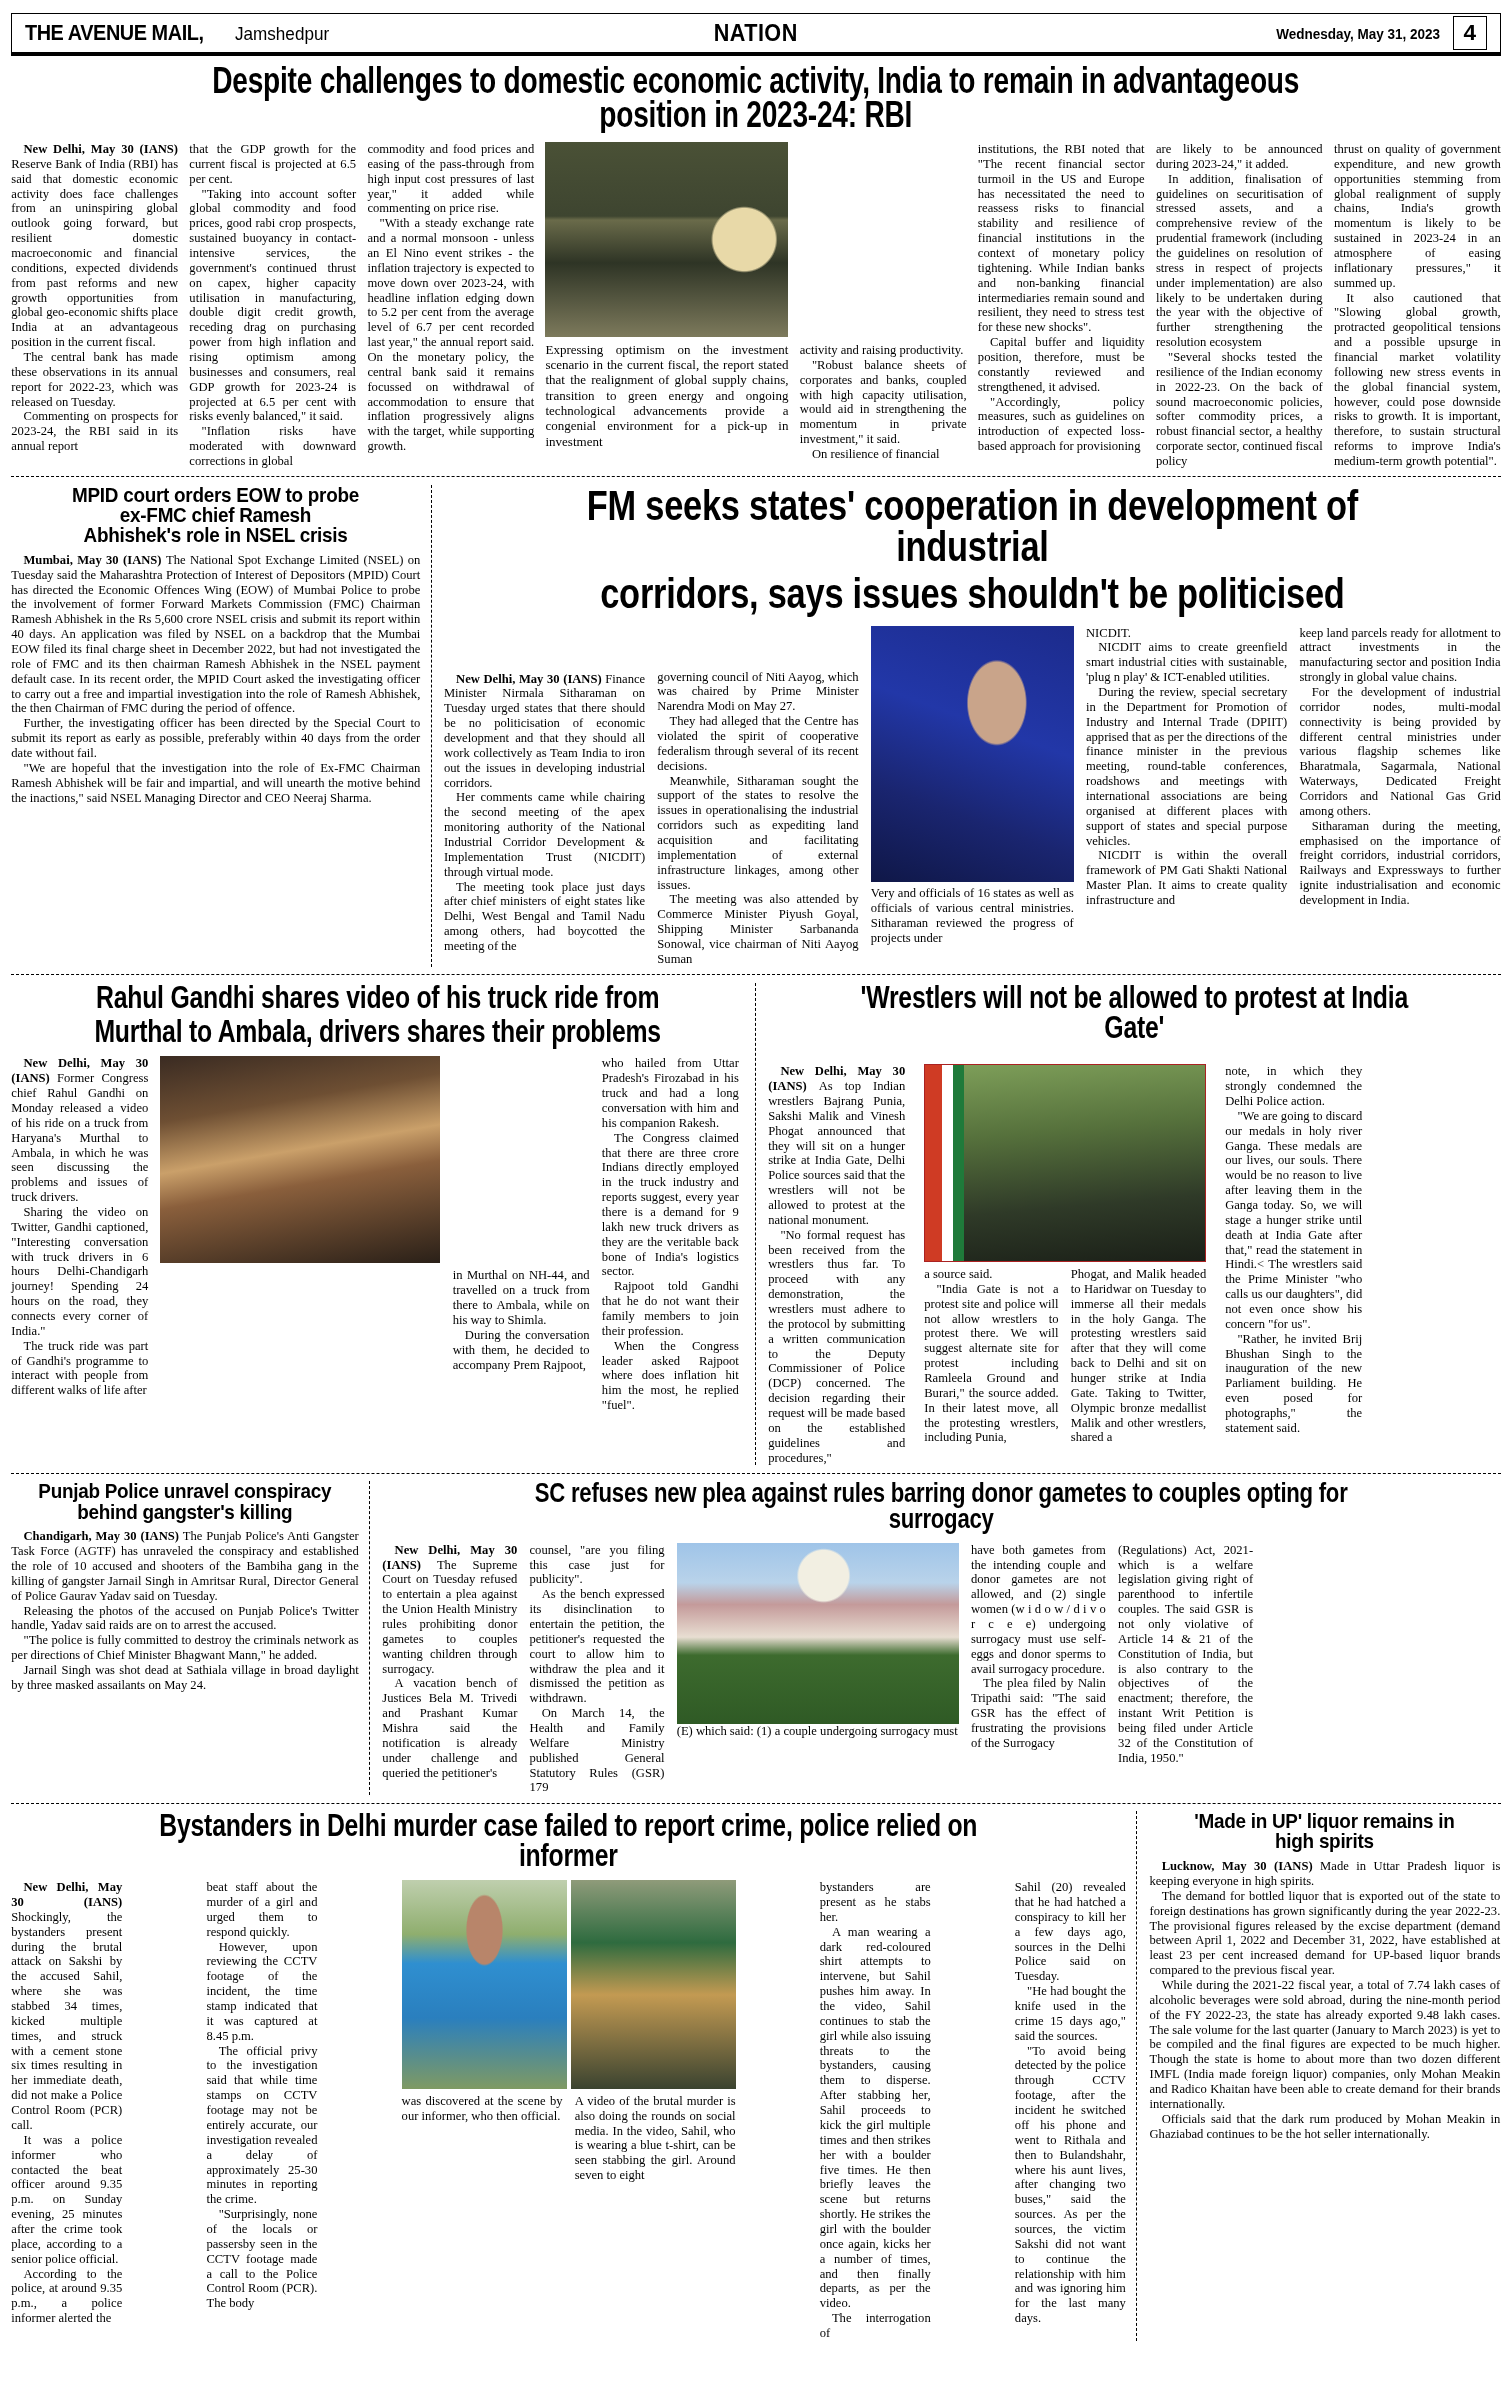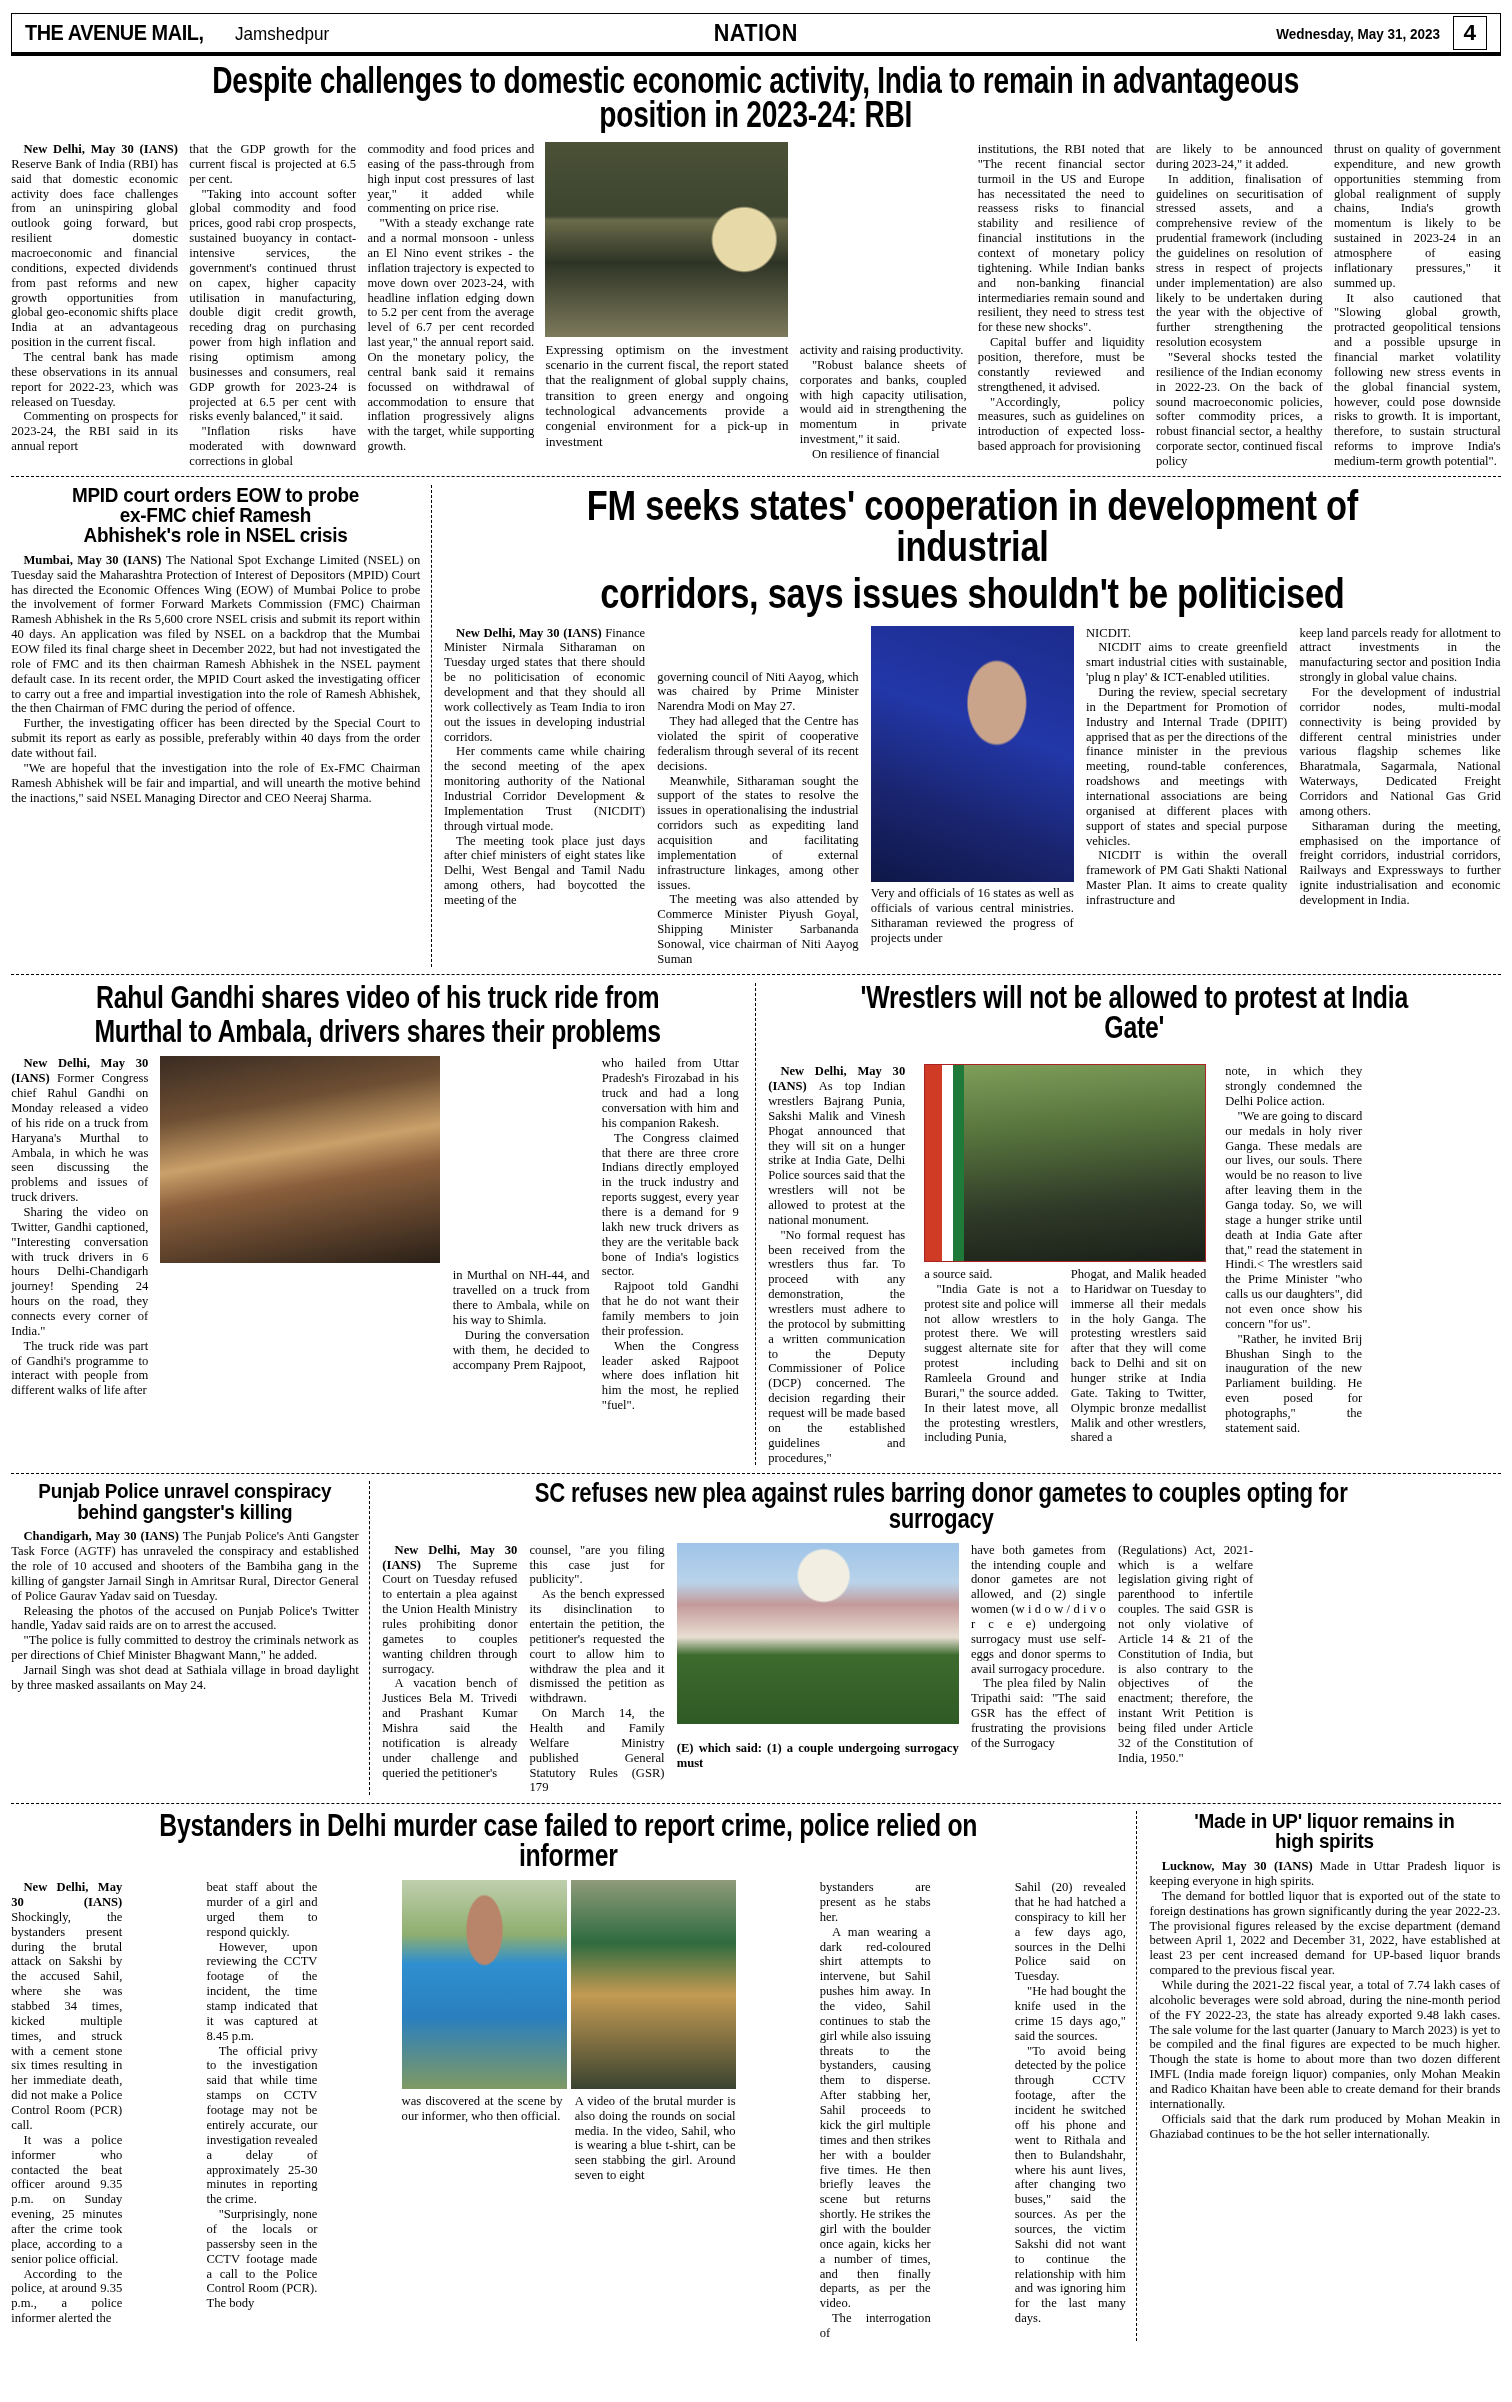--- a/index.html
+++ b/index.html
@@ -219,21 +219,21 @@
         <p>Further, the investigating officer has been directed by the Special Court to submit its report as early as possible, preferably within 40 days from the order date without fail.</p>
         <p>"We are hopeful that the investigation into the role of Ex-FMC Chairman Ramesh Abhishek will be fair and impartial, and will unearth the motive behind the inactions," said NSEL Managing Director and CEO Neeraj Sharma.</p>
       </div>
     </div>
 
     <div class="story vrule-dash" style="width:1070px; padding-left:12.2px;">
       <div class="hl hl-xl">FM seeks states' cooperation in development of industrial</div>
       <div class="hl hl-xl" style="margin-top:5.6px;">corridors, says issues shouldn't be politicised</div>
 
       <div style="display:flex; gap:12.2px; margin-top:11.3px;">
-        <div class="bodytext" style="width:203px;">
+        <div class="bodytext" style="width:203px;margin-top:46px;">
           <p><span class="dateline">New Delhi, May 30 (IANS) </span><span>Finance Minister Nirmala Sitharaman on Tuesday urged states that there should be no politicisation of economic development and that they should all work collectively as Team India to iron out the issues in developing industrial corridors.</span></p>
           <p>Her comments came while chairing the second meeting of the apex monitoring authority of the National Industrial Corridor Development &amp; Implementation Trust (NICDIT) through virtual mode.</p>
           <p>The meeting took place just days after chief ministers of eight states like Delhi, West Bengal and Tamil Nadu among others, had boycotted the meeting of the</p>
         </div>
         <div class="bodytext" style="width:203px;margin-top:44px;">
           <p style="text-indent:0">governing council of Niti Aayog, which was chaired by Prime Minister Narendra Modi on May 27.</p>
           <p>They had alleged that the Centre has violated the spirit of cooperative federalism through several of its recent decisions.</p>
           <p>Meanwhile, Sitharaman sought the support of the states to resolve the issues in operationalising the industrial corridors such as expediting land acquisition and facilitating implementation of external infrastructure linkages, among other issues.</p>
           <p>The meeting was also attended by Commerce Minister Piyush Goyal, Shipping Minister Sarbananda Sonowal, vice chairman of Niti Aayog Suman</p>
         </div>
@@ -340,21 +340,21 @@
           <p><span class="dateline">New Delhi, May 30 (IANS) </span><span>The Supreme Court on Tuesday refused to entertain a plea against the Union Health Ministry rules prohibiting donor gametes to couples wanting children through surrogacy.</span></p>
           <p>A vacation bench of Justices Bela M. Trivedi and Prashant Kumar Mishra said the notification is already under challenge and queried the petitioner's</p>
         </div>
         <div class="bodytext" style="width:135px;">
           <p style="text-indent:0">counsel, "are you filing this case just for publicity".</p>
           <p>As the bench expressed its disinclination to entertain the petition, the petitioner's requested the court to allow him to withdraw the plea and it dismissed the petition as withdrawn.</p>
           <p>On March 14, the Health and Family Welfare Ministry published General Statutory Rules (GSR) 179</p>
         </div>
         <div style="width:282px;">
           <div class="photo img-sc" style="width:282px;height:181px;"></div>
-          <div class="bodytext" style="margin-top:17px;font-weight:bold;">
+          <div class="bodytext" style="margin-top:0;">
             <p style="text-indent:0">(E) which said: (1) a couple     undergoing surrogacy must</p>
           </div>
         </div>
         <div class="bodytext" style="width:135px;">
           <p style="text-indent:0">have both gametes from the intending couple and donor gametes are not allowed, and (2) single women (w i d o w / d i v o r c e e) undergoing surrogacy must use self-eggs and donor sperms to avail surrogacy procedure.</p>
           <p>The plea filed by Nalin Tripathi said: "The said GSR has the effect of frustrating the provisions of the Surrogacy</p>
         </div>
         <div class="bodytext" style="width:135px;">
           <p style="text-indent:0">(Regulations) Act, 2021- which is a welfare legislation giving right of parenthood to infertile couples. The said GSR is not only violative of Article 14 &amp; 21 of the Constitution of India, but is also contrary to the objectives of the enactment; therefore, the instant Writ Petition is being filed under Article 32 of the Constitution of India, 1950."</p>
         </div>

